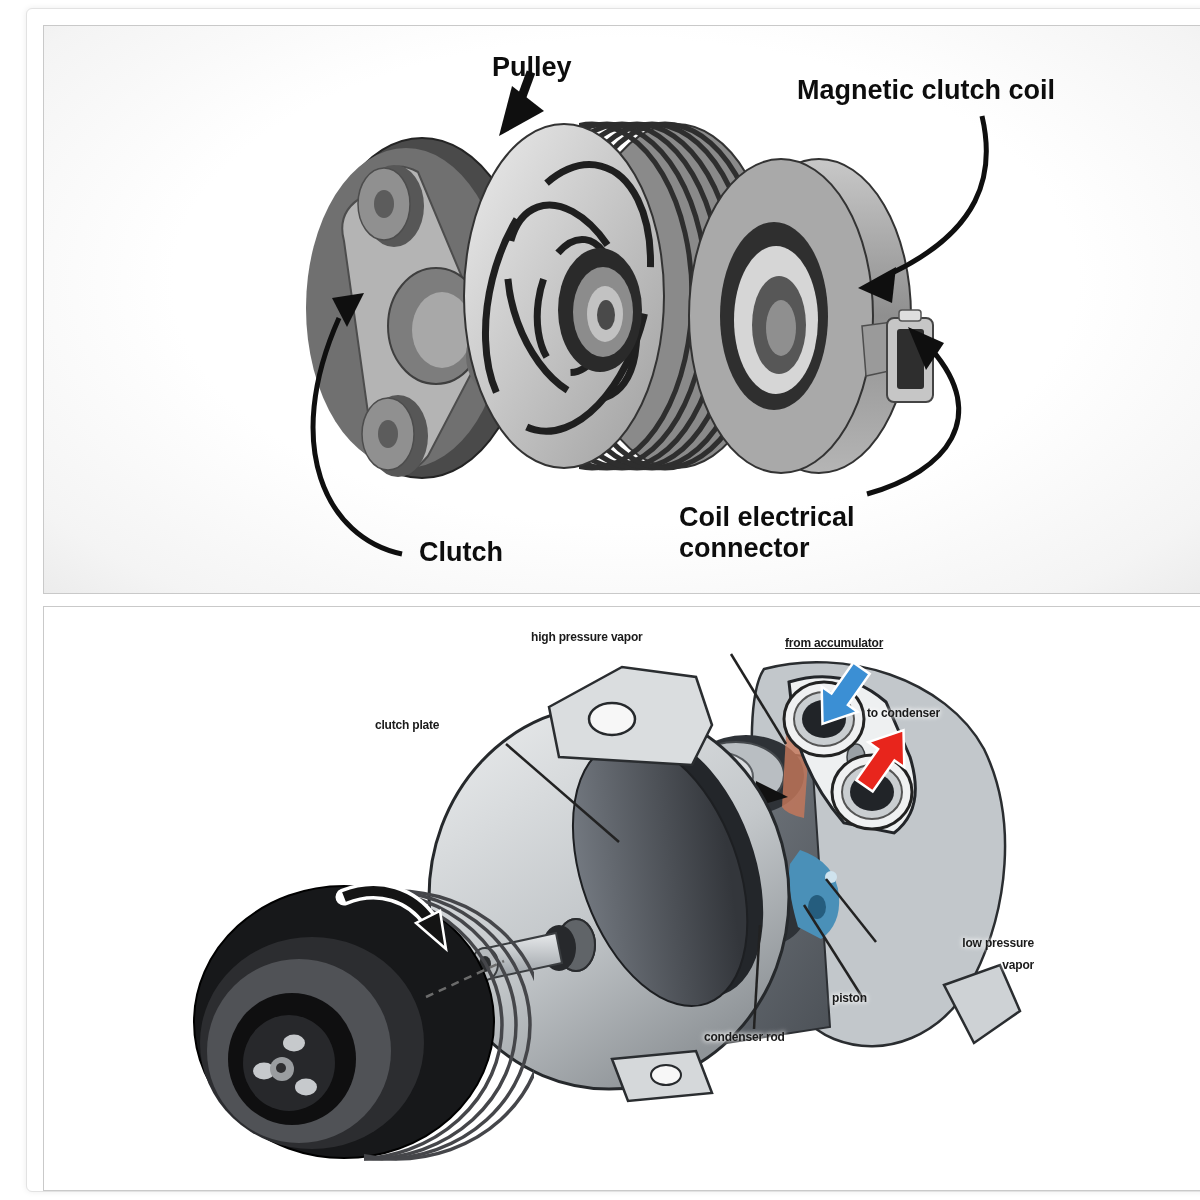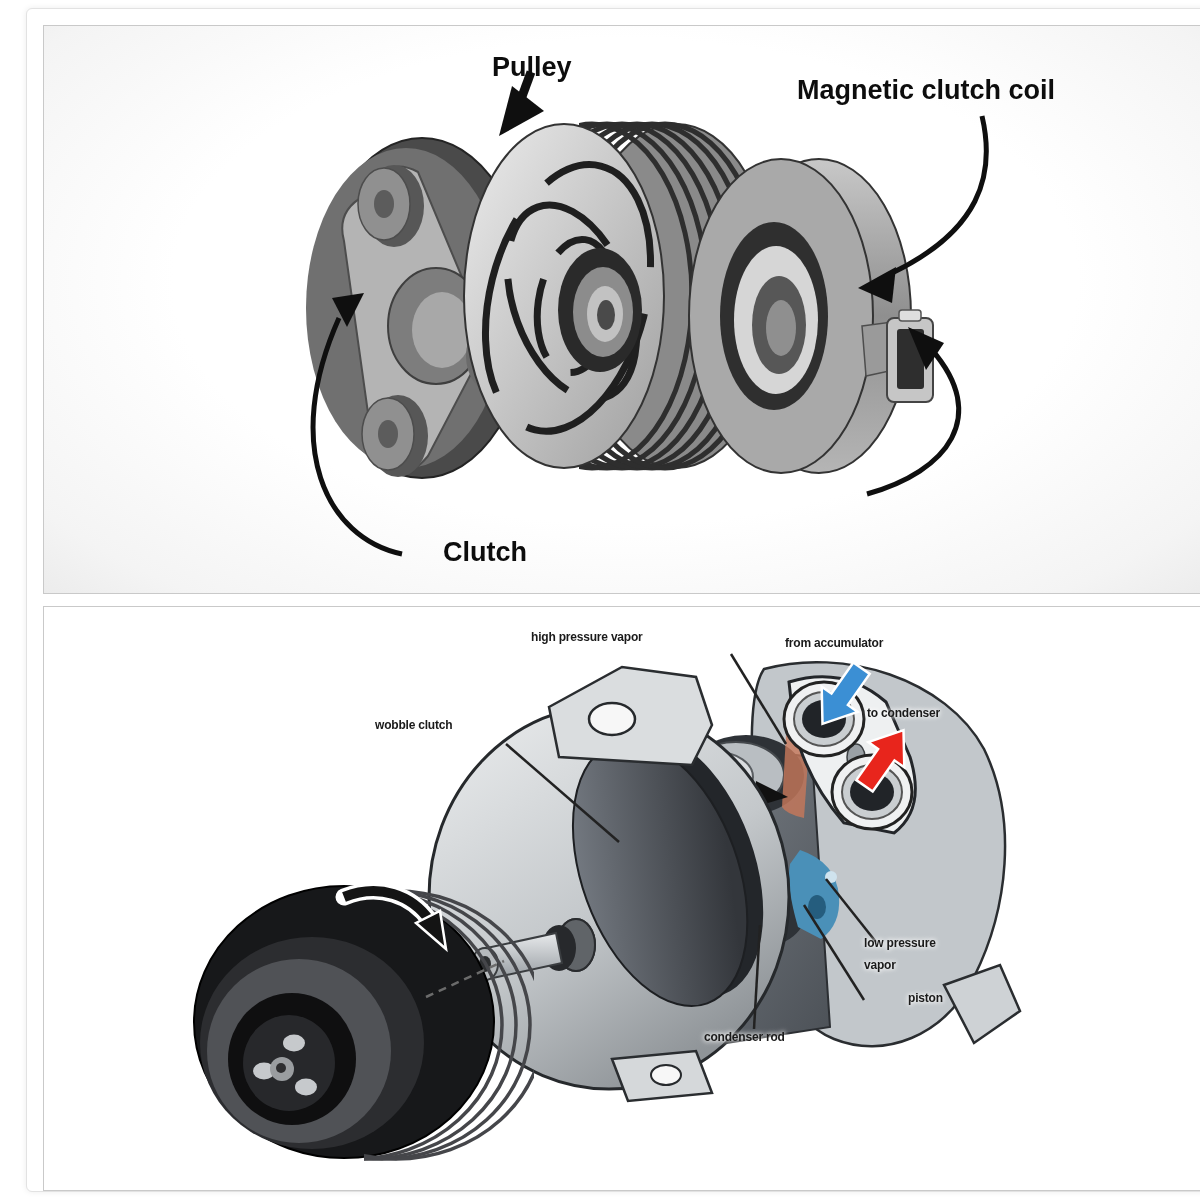--- a/index.html
+++ b/index.html
@@ -11,21 +11,21 @@
   .panel{position:absolute;border:1px solid #c9c9c9;background:#ffffff;}
   .panel-top{left:16px;top:16px;width:1162px;height:567px;
      background:radial-gradient(ellipse at 50% 45%, #ffffff 55%, #f4f4f4 88%, #ececec 100%);}
   .panel-bottom{left:16px;top:597px;width:1162px;height:583px;background:#ffffff;}
   .panel svg{position:absolute;left:0;top:0;}
   .lbl{position:absolute;white-space:nowrap;color:#0d0d0d;font-weight:700;}
   .lbl-top{font-size:27px;letter-spacing:0px;}
   .lbl-top-2line{line-height:31px;}
   .lbl-bot{font-size:12px;color:#1a1a1a;letter-spacing:-0.2px;
            text-shadow:0 0 4px #fff,0 0 6px #fff;}
-  .lbl-center{text-align:left;line-height:22px;}
+  .lbl-center{text-align:right;line-height:22px;}
 </style>
 </head>
 <body>
 
 <div class="page">
   <div class="card">
 
     <section class="panel panel-top">
       <svg width="1160" height="565" viewBox="0 0 1160 565">
         <defs>
@@ -114,21 +114,25 @@
           <polygon points="864,301 900,317 882,344" fill="#0f0f0f"></polygon>
         </g>
         <g>
           <path d="M 358 528 C 282 512 238 420 295 292" stroke="#0f0f0f" stroke-width="5" fill="none"></path>
           <polygon points="320,267 288,272 303,301" fill="#0f0f0f"></polygon>
         </g>
       </svg>
 
       <div class="lbl lbl-top" style="left:448px;top:26px;">Pulley</div>
       <div class="lbl lbl-top" style="left:753px;top:49px;">Magnetic clutch coil</div>
-      <div class="lbl lbl-top" style="left:399px;top:511px;text-align:right;">Clutch</div>
+      <div class="lbl lbl-top lbl-top-2line" style="left:635px;top:476px;">
+        <div>Coil electrical</div>
+        <div>connector</div>
+      </div>
+      <div class="lbl lbl-top" style="left:375px;top:511px;text-align:right;">Clutch</div>
     </section>
 
     <section class="panel panel-bottom">
       <svg width="1160" height="581" viewBox="0 0 1160 581">
         <defs>
           <linearGradient id="gBody" x1="0" y1="0" x2="0.3" y2="1">
             <stop offset="0" stop-color="#f1f2f3"></stop>
               <stop offset="1" stop-color="#b2b7bb"></stop>
           </linearGradient>
           <linearGradient id="gDisc" x1="0" y1="0" x2="0.6" y2="1">
@@ -263,25 +267,25 @@
         <g stroke="#222" stroke-width="2.5">
           <path d="M 687 47 L 742 137"></path>
           <path d="M 462 137 L 575 235"></path>
           <path d="M 832 335 L 782 272"></path>
           <path d="M 820 393 L 760 298"></path>
           <path d="M 710 422 L 716 318"></path>
         </g>
       </svg>
 
       <div class="lbl lbl-bot" style="left:487px;top:23px;">high pressure vapor</div>
-      <div class="lbl lbl-bot" style="left:741px;top:29px;">from accumulator</div>
+      <div class="lbl lbl-bot" style="left:741px;top:29px;text-decoration:underline;">from accumulator</div>
       <div class="lbl lbl-bot" style="left:823px;top:99px;">to condenser</div>
-      <div class="lbl lbl-bot" style="left:331px;top:111px;">wobble clutch</div>
+      <div class="lbl lbl-bot" style="left:331px;top:111px;">clutch plate</div>
       <div class="lbl lbl-bot lbl-center" style="left:820px;top:325px;width:170px;">
         <div>low pressure</div>
         <div>vapor</div>
       </div>
-      <div class="lbl lbl-bot" style="left:864px;top:384px;">piston</div>
+      <div class="lbl lbl-bot" style="left:788px;top:384px;">piston</div>
       <div class="lbl lbl-bot" style="left:660px;top:423px;">condenser rod</div>
     </section>
 
   </div>
 </div>
 
 </body></html>

